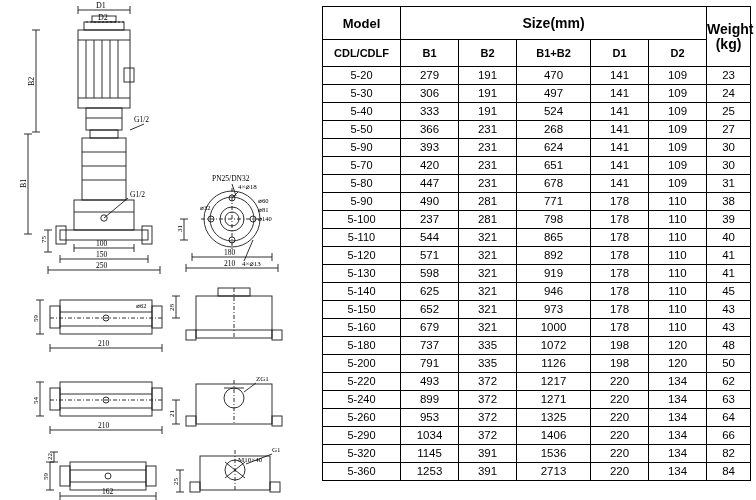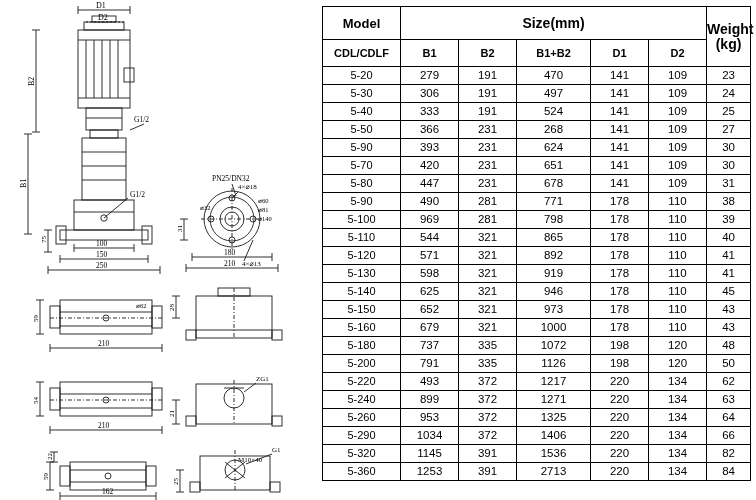--- a/index.html
+++ b/index.html
@@ -393,21 +393,21 @@
             <td class="model">5-90</td>
             <td>490</td>
             <td>281</td>
             <td>771</td>
             <td>178</td>
             <td>110</td>
             <td>38</td>
           </tr>
           <tr>
             <td class="model">5-100</td>
-            <td>969</td>
+            <td>237</td>
             <td>281</td>
             <td>798</td>
             <td>178</td>
             <td>110</td>
             <td>39</td>
           </tr>
           <tr>
             <td class="model">5-110</td>
             <td>544</td>
             <td>321</td>

